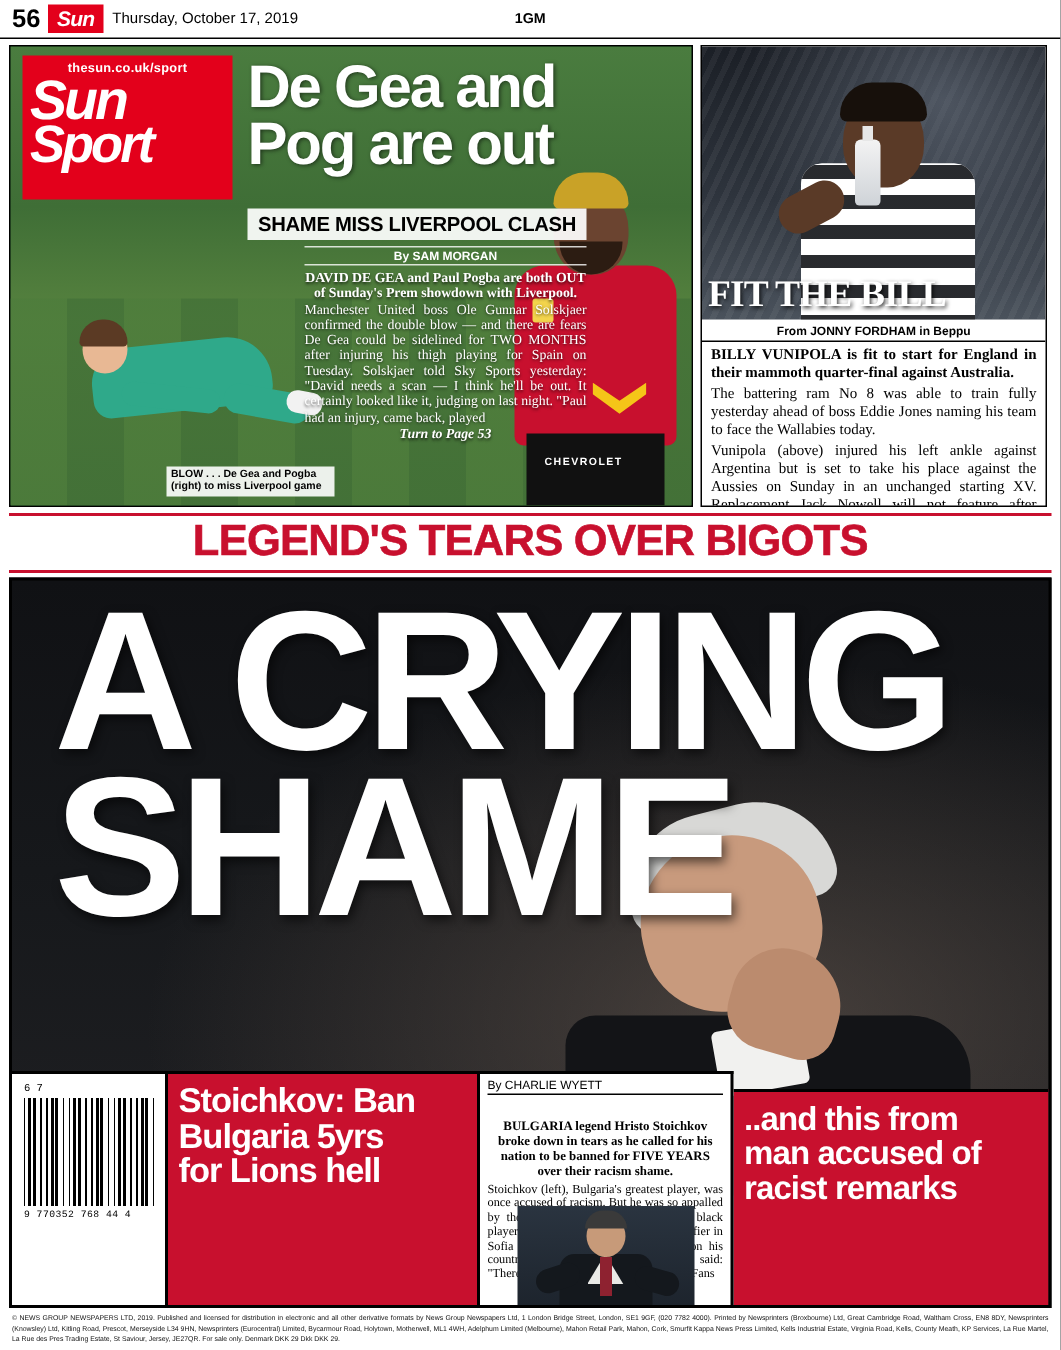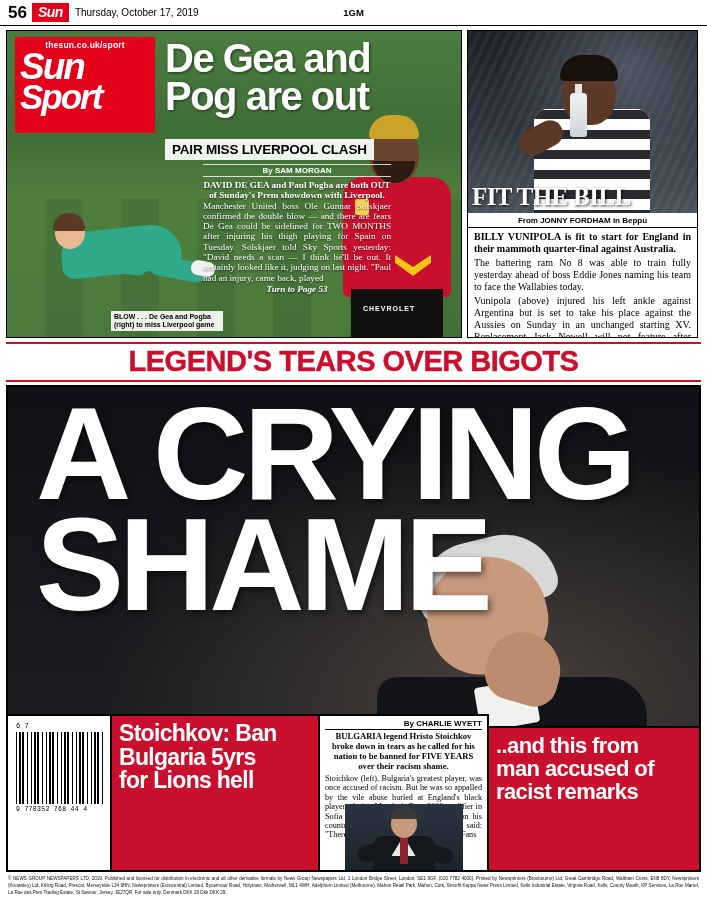--- a/index.html
+++ b/index.html
@@ -423,27 +423,27 @@
   .center-cell {
     width:171px;
     background:#fff;
     border-top:2px solid #000;
     border-left:2px solid #000;
     border-right:2px solid #000;
     padding:3px 5px 0 5px;
     position:relative;
   }
   .center-byline {
-    text-align:right;
-    font-family:"Liberation Sans", sans-serif;
-    font-weight:bold;
+    text-align:left;
+    font-family:"Liberation Sans", sans-serif;
+    font-weight:normal;
     font-size:8px;
     border-bottom:1px solid #000;
     padding-bottom:1px;
-    margin-bottom:2px;
+    margin-bottom:16px;
   }
   .center-lead {
     font-weight:bold;
     font-size:8.6px;
     line-height:1.16;
     text-align:center;
     margin:0 0 2px 0;
   }
   .center-body {
     font-size:8.2px;
@@ -536,21 +536,21 @@
         <div class="sunsport-url">thesun.co.uk/sport</div>
         <div class="sunsport-word">Sun</div>
         <div class="sunsport-word second">Sport</div>
       </div>
 
       <div class="headline-top">
         <div>De Gea and</div>
         <div>Pog are out</div>
       </div>
 
-      <div class="subhead-bar">PAIR MISS LIVERPOOL CLASH</div>
+      <div class="subhead-bar">SHAME MISS LIVERPOOL CLASH</div>
       <div class="byline-top">By SAM MORGAN</div>
 
       <div class="story-top">
         <span class="lead">DAVID DE GEA and Paul Pogba are both OUT of Sunday's Prem showdown with Liverpool.</span>
         <span>Manchester United boss Ole Gunnar Solskjaer confirmed the double blow — and there are fears De Gea could be sidelined for TWO MONTHS after injuring his thigh playing for Spain on Tuesday. Solskjaer told Sky Sports yesterday: "David needs a scan — I think he'll be out. It certainly looked like it, judging on last night. "Paul had an injury, came back, played</span>
         <span class="turn">Turn to Page 53</span>
       </div>
 
       <div class="blow-caption">BLOW . . . De Gea and Pogba (right) to miss Liverpool game</div>
     </div>

